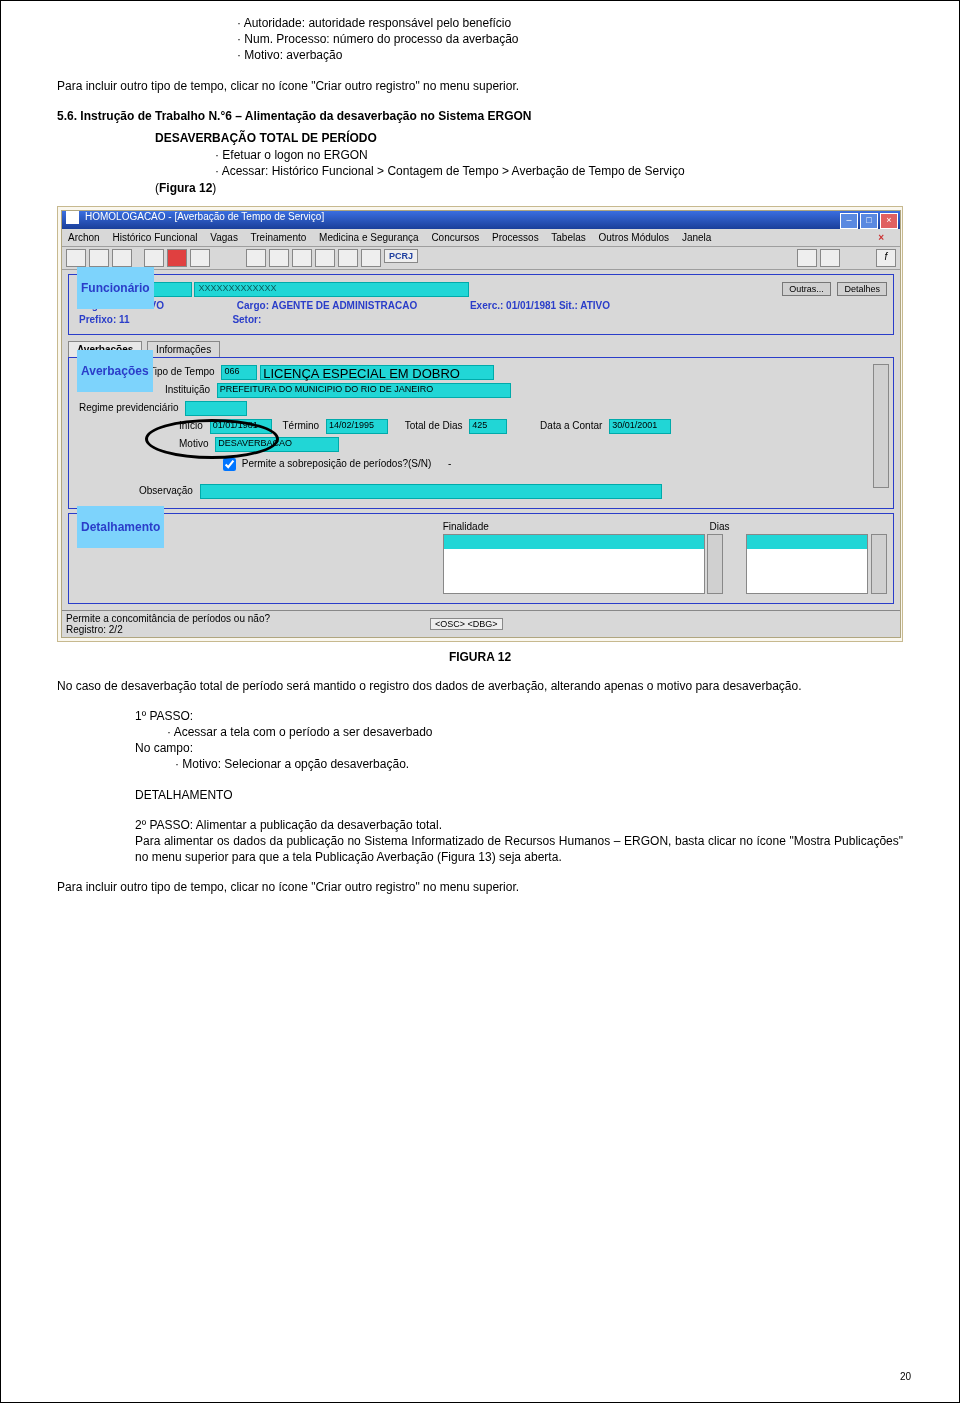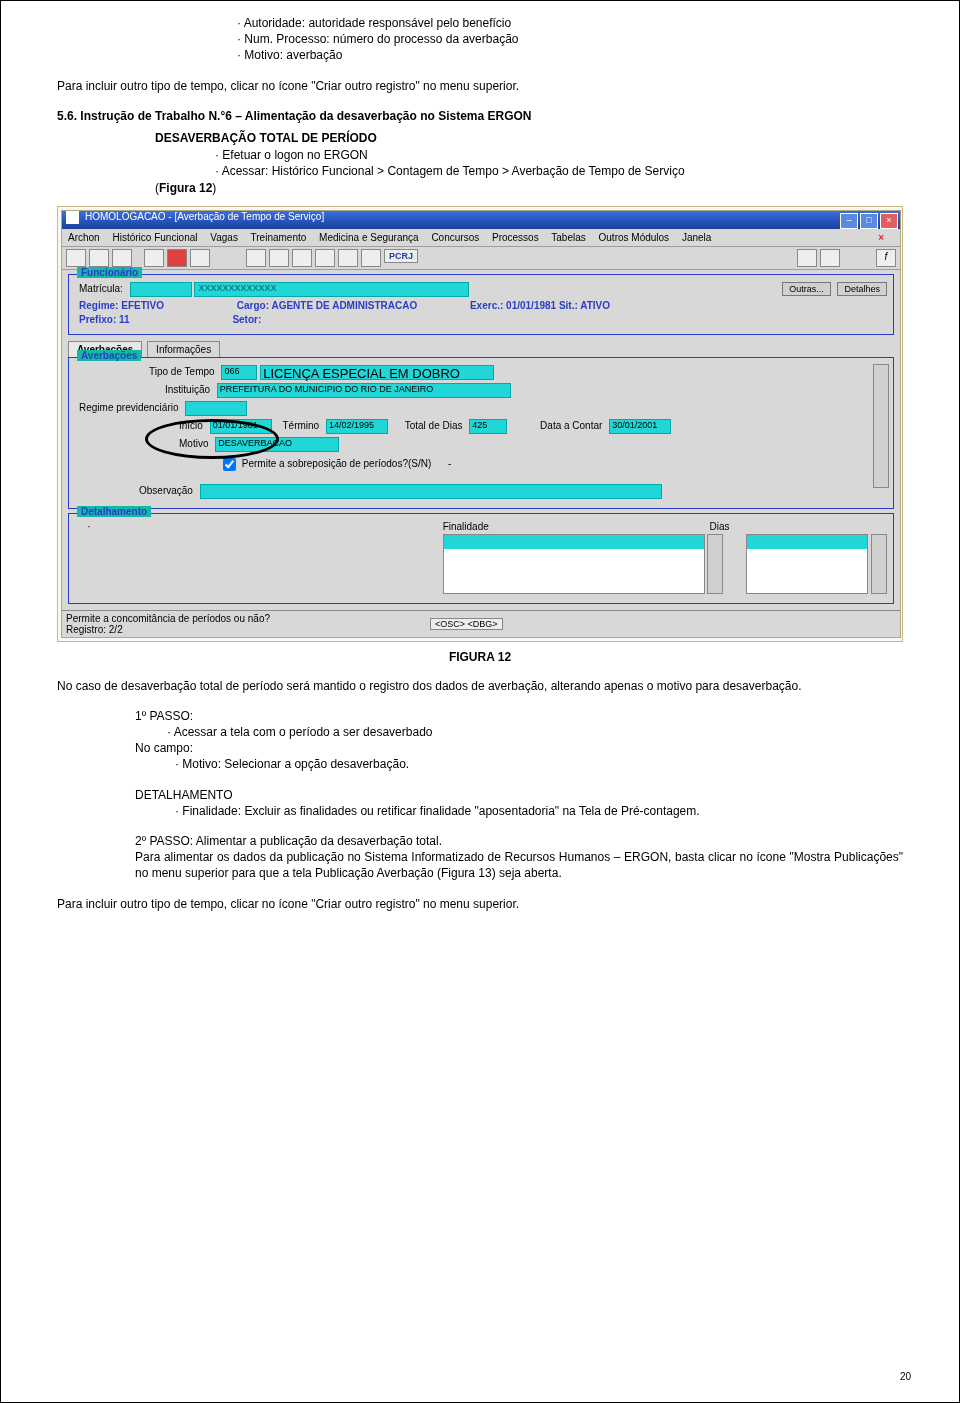--- a/index.html
+++ b/index.html
@@ -22,21 +22,21 @@
   .titleBar .btns{position:absolute;right:2px;top:2px;display:flex;gap:2px}
   .titleBar .wbtn{width:16px;height:14px;background:#5a89e0;border:1px solid #fff;color:#fff;font-size:9px;line-height:12px;text-align:center}
   .menuBar{background:#d8d8d8;border-bottom:1px solid #9e9e9e;padding:3px 6px;color:#000}
   .menuBar span{margin-right:10px}
   .tbRow{background:#d8d8d8;border-bottom:1px solid #9e9e9e;padding:2px 4px;display:flex;align-items:flex-start;gap:3px}
   .tbIcon{width:18px;height:16px;border:1px solid #888;background:#eee;display:inline-block}
   .tbSep{width:6px}
   .tbChip{border:1px solid #888;background:#eee;font-size:9px;padding:1px 4px;font-weight:bold;color:#2040a0}
   .win{background:#d8d8d8;padding:0 6px 6px}
   .grp{border:1px solid #2a3dc9;margin-top:4px;padding:4px 6px 6px 10px;position:relative}
-  .grpT{position:absolute;top:-8px;left:8px;background:#14b8a6;color:#2a3dc9;font-weight:bold;padding:0 4px;font-size:10px}
+  .grpT{position:absolute;top:-8px;left:8px;background:#7dd3fc;color:#2a3dc9;font-weight:bold;padding:14px 4px;font-size:12px}
   .cyan{background:#21d6d6;border:1px solid #0aa;display:inline-block;height:13px;vertical-align:middle}
   .lbl{font-size:10px;margin-right:4px}
   .lblB{font-size:10px;color:#2a3dc9;font-weight:bold}
   .row{margin:3px 0}
   .smBtn{border:1px solid #777;background:#d0d0d0;font-size:9px;padding:1px 6px;display:inline-block;margin-left:4px}
   .tabs{margin-top:6px}
   .tab{display:inline-block;border:1px solid #888;border-bottom:none;background:#d8d8d8;padding:2px 8px;font-size:10px;margin-right:2px}
   .circ{position:absolute;border:3px solid #000;border-radius:50%;width:128px;height:34px}
   .listBox{border:1px solid #888;background:#fff;width:260px;height:58px;display:inline-block;vertical-align:top}
   .listBox .sel{background:#21d6d6;height:14px}
@@ -231,23 +231,20 @@
 
   <div class="block indent2">
     <div>1º PASSO:</div>
     <div class="bullet" style="margin-left:32px">Acessar a tela com o período a ser desaverbado</div>
     <div>No campo:</div>
     <div class="bullet" style="margin-left:40px">Motivo: Selecionar a opção desaverbação.</div>
   </div>
 
   <div class="block indent2" style="margin-top:14px">
     <div>DETALHAMENTO</div>
-    <div class="bullet" style="margin-left:40px">
-      <span>Finalidade: Excluir as finalidades ou retificar finalidade "aposentadoria" na Tela de Pré-contagem.</span>
-    </div>
   </div>
 
   <div class="block indent2" style="margin-top:14px">
     <div>2º PASSO: Alimentar a publicação da desaverbação total.</div>
     <div class="para" style="margin-top:0;text-align:justify">
       <span>Para alimentar os dados da publicação no Sistema Informatizado de Recursos Humanos – ERGON, basta clicar no ícone "Mostra Publicações" no menu superior para que a tela Publicação Averbação (Figura 13) seja aberta.</span>
     </div>
   </div>
 
   <p class="block para indent2">Para incluir outro tipo de tempo, clicar no ícone "Criar outro registro" no menu superior.</p>

